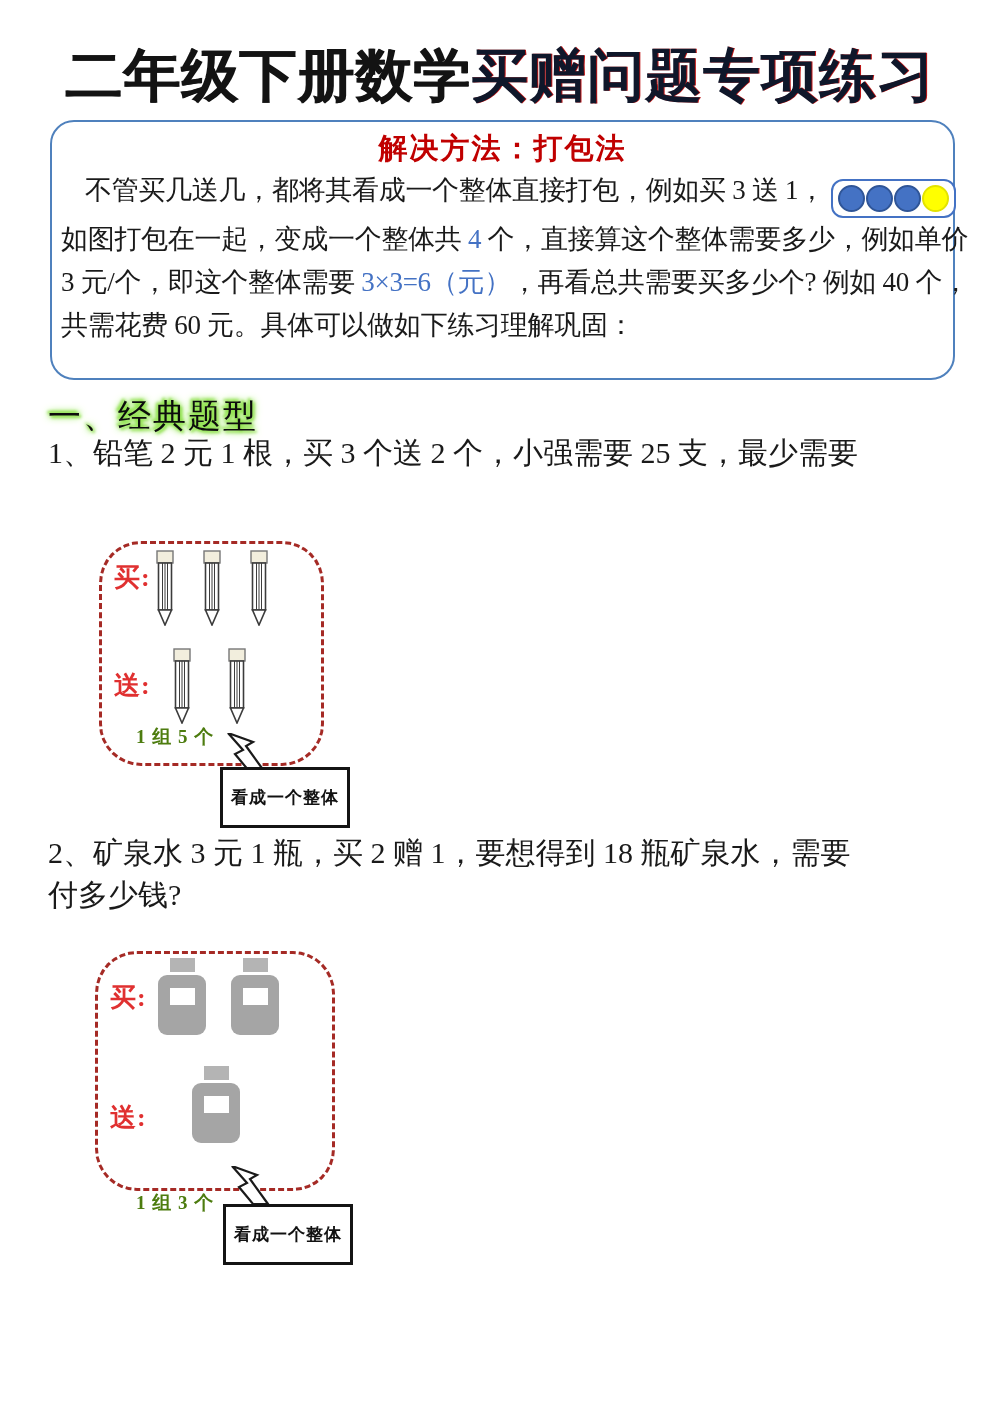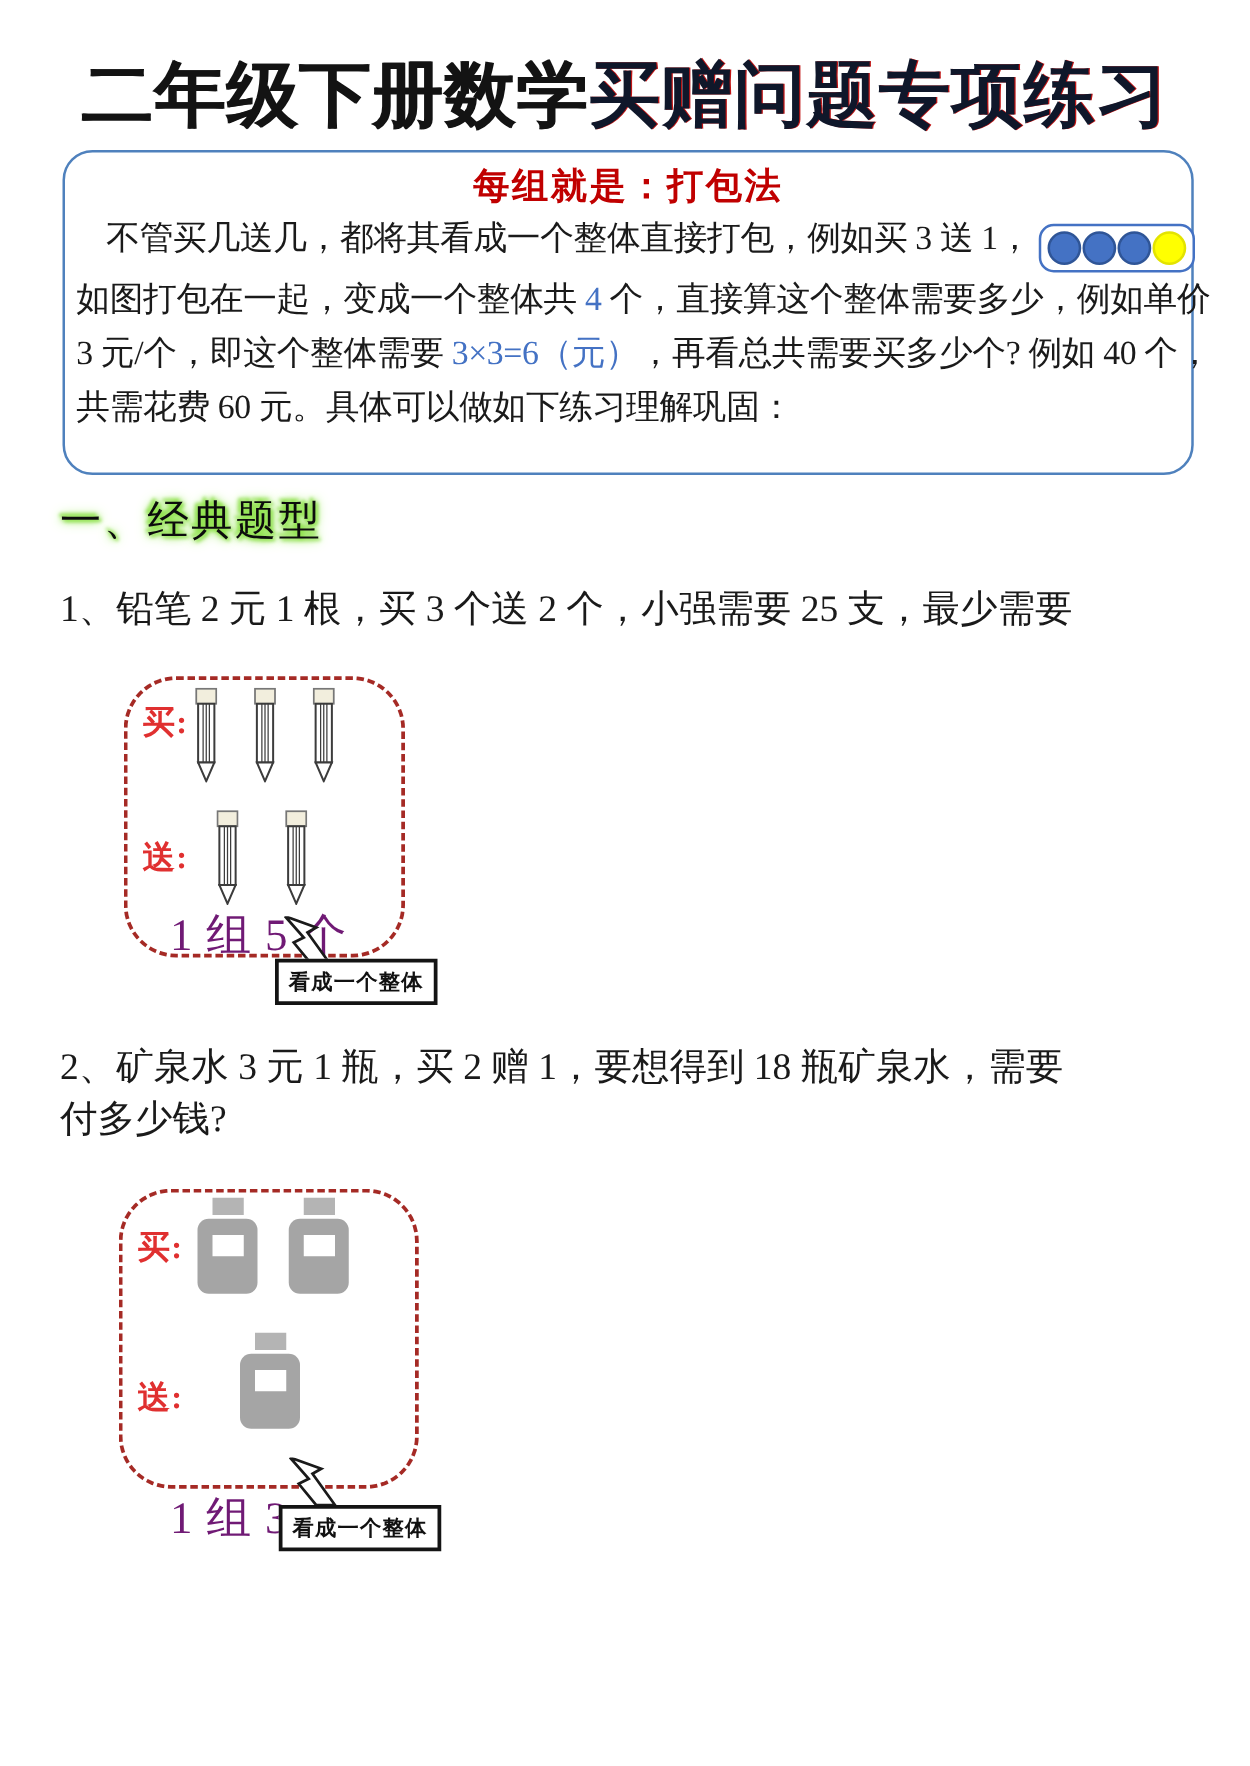--- a/index.html
+++ b/index.html
@@ -37,55 +37,55 @@
   .dot-blue{background:#4472c4;border:2px solid #2f5597;}
   .dot-yellow{background:#ffff00;border:2px solid #e3e300;}
   
   .section-heading{
     position:absolute;left:48px;top:394px;font-size:33px;font-weight:normal;color:#0c0c0c;
     letter-spacing:2px;
     text-shadow:0 0 4px #90e24e,0 0 7px #90e24e,2px 2px 3px #90e24e,-2px -2px 3px #90e24e,0 0 10px #90e24e;
   }
   
   .prob-line{position:absolute;left:48px;font-size:30px;white-space:nowrap;color:#1a1a1a;}
-  #p1l1{top:467px;text-align:center;} #p1l2{top:484px;}
+  #p1l1{top:433px;text-align:center;} #p1l2{top:484px;}
   #p2l1{top:833px;} #p2l2{top:875px;}
   
   .dash-box{position:absolute;border:3px dashed #a52a25;border-radius:42px;box-sizing:border-box;background:#fff;}
   #dash1{left:99px;top:541px;width:225px;height:225px;}
   #dash2{left:95px;top:951px;width:240px;height:240px;}
   .red-label{position:absolute;color:#e03030;font-size:26px;font-weight:bold;letter-spacing:1px;}
   #buy1{left:114px;top:560px;} #give1{left:114px;top:668px;}
   #buy2{left:110px;top:980px;} #give2{left:110px;top:1100px;}
   .icon-row{position:absolute;display:flex;align-items:flex-start;}
   #pencil-row-buy{left:156px;top:550px;gap:29px;}
   #pencil-row-give{left:173px;top:648px;gap:37px;}
   #bottle-row-buy{left:157px;top:958px;gap:23px;}
   #bottle-row-give{left:191px;top:1066px;}
-  .group-label{position:absolute;color:#701a75;font-size:36px;font-weight:normal;letter-spacing:1px;white-space:nowrap;}
+  .group-label{position:absolute;color:#4d7c0f;font-size:19px;font-weight:bold;letter-spacing:1px;white-space:nowrap;}
   #group1{left:136px;top:724px;} #group2{left:136px;top:1158px;margin-top:32px;}
   .bolt{position:absolute;width:46px;height:40px;}
   #bolt1{left:222px;top:733px;} #bolt2{left:226px;top:1166px;}
   .bubble{
     position:absolute;border:3px solid #141414;background:#fff;color:#111;
-    font-size:17px;font-weight:bold;padding:4px 8px;white-space:nowrap;letter-spacing:1px;
+    font-size:17px;font-weight:bold;padding:16px 8px;white-space:nowrap;letter-spacing:1px;
   }
   #bubble1{left:220px;top:767px;} #bubble2{left:223px;top:1204px;}
 </style>
 </head>
 <body>
 
 <div class="page">
 
   <div class="main-title">
     <span class="t-black">二年级下册数学</span><span class="t-red">买赠问题专项练习</span>
   </div>
 
   <div class="method-box">
-    <div class="mb-heading">每组就是：打包法</div>
+    <div class="mb-heading">解决方法：打包法</div>
     <div class="mb-lines">
       <div class="pline indent">
         <span>不管买几送几，都将其看成一个整体直接打包，例如买 3 送 1，</span><span class="bundle">
             <span class="dots">
               <span class="dot dot-blue"></span>
               <span class="dot dot-blue"></span>
               <span class="dot dot-blue"></span>
             </span>
             <span class="dots">
               <span class="dot dot-yellow"></span>

